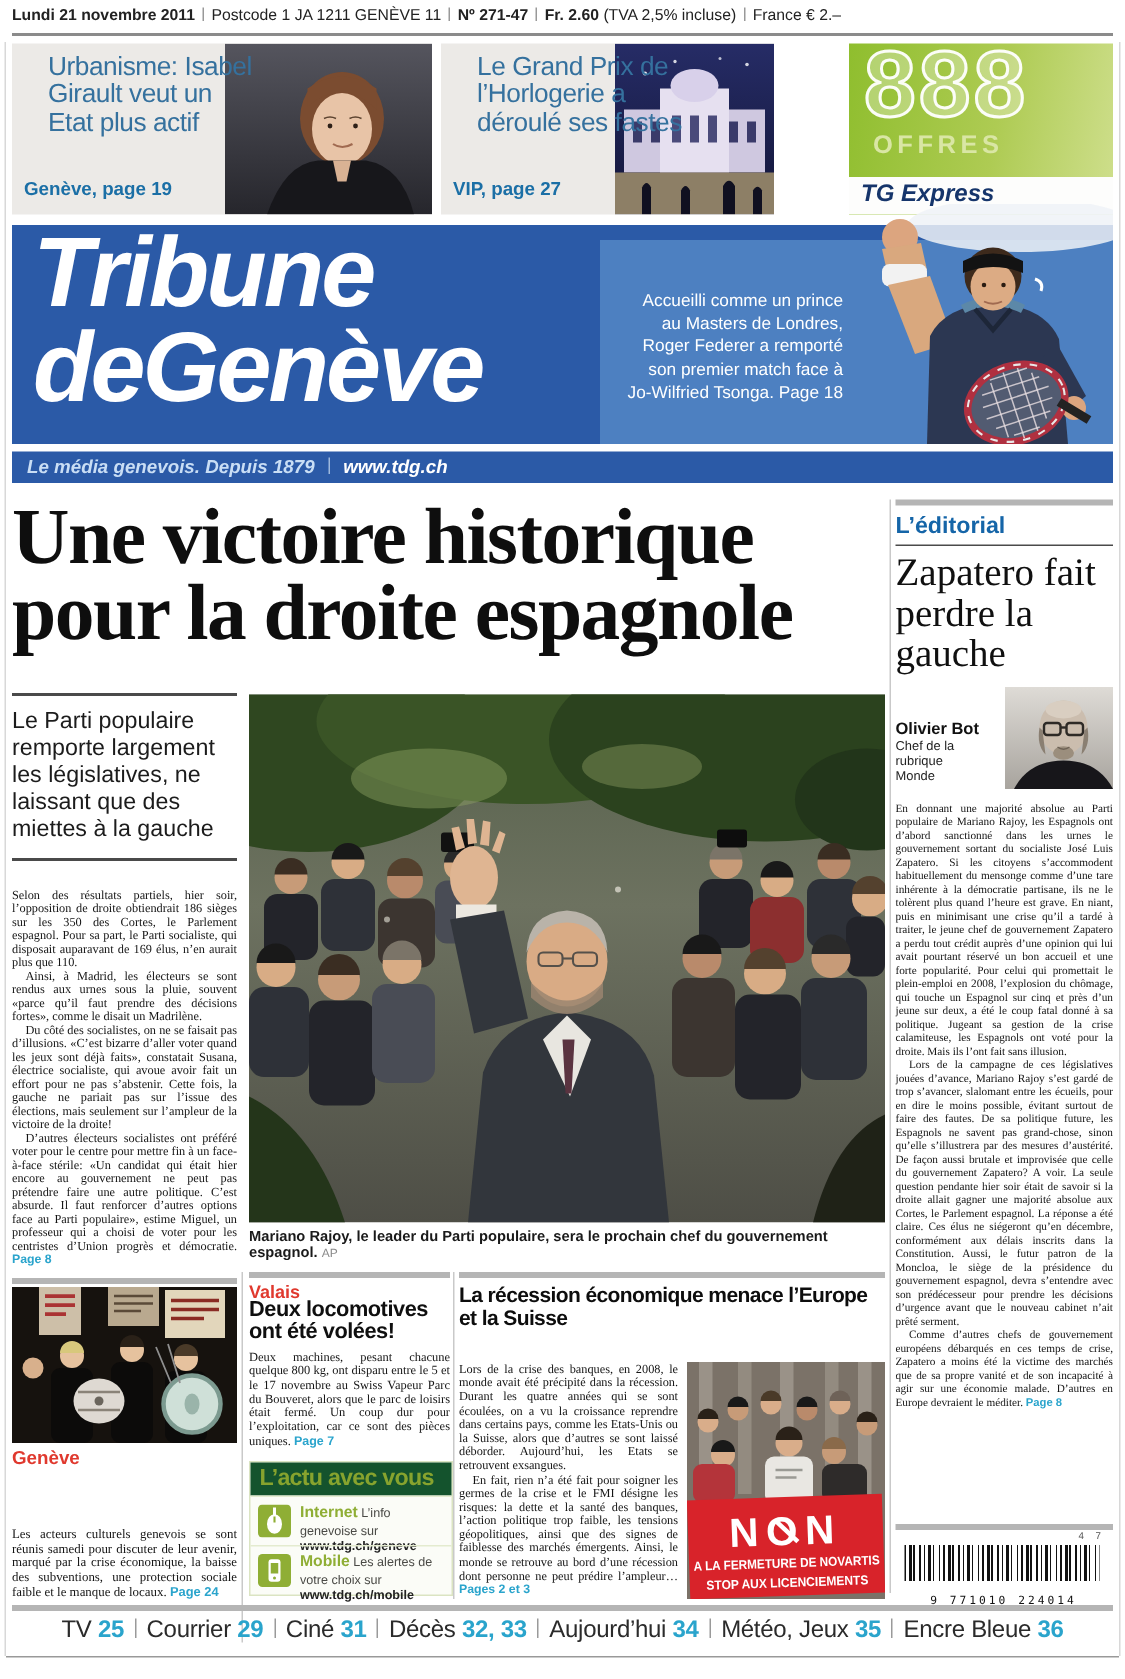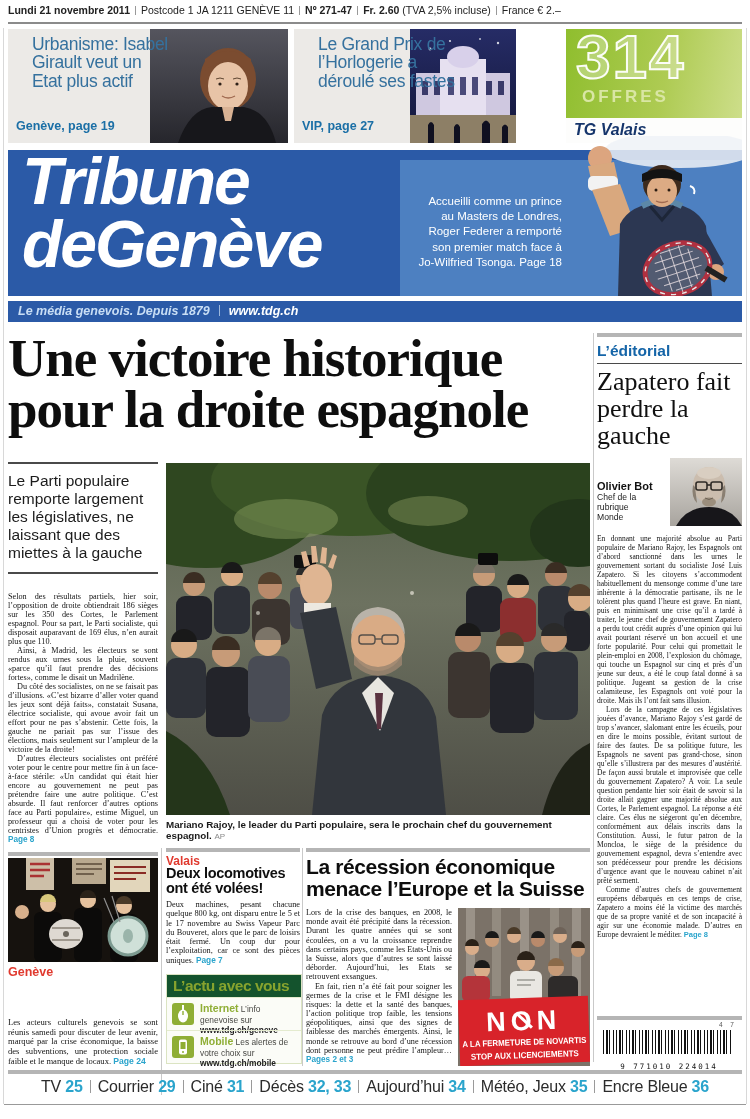--- a/index.html
+++ b/index.html
@@ -96,21 +96,21 @@
   #actu-head{height:22px;background:#14532d;}
   #actu-head span{display:block;padding:2px 0 0 6px;font-size:15.5px;font-weight:bold;letter-spacing:-.5px;color:#87a32e;}
   .actu-item{position:relative;height:32px;border-top:1px solid #e4ebcf;}
   .actu-ic{position:absolute;left:5px;top:5px;width:22px;height:22px;}
   .actu-txt{position:absolute;left:33px;top:4px;width:96px;font-size:8.4px;line-height:1.2;color:#4a4a46;}
   .actu-txt .lab{font-size:10.5px;font-weight:bold;color:#8fae35;}
   .actu-txt .lnk{font-weight:bold;color:#222;}
 
   
   #r-bar{left:306px;top:848px;width:284px;}
-  #r-headline{left:306px;top:856px;width:284px;font-size:21px;font-weight:bold;line-height:1.07;letter-spacing:-.4px;color:#0d0d0d;}
+  #r-headline{left:306px;top:856px;width:284px;font-size:14px;font-weight:bold;line-height:1.07;letter-spacing:-.4px;color:#0d0d0d;}
   #r-body{left:306px;top:908px;width:146px;height:158px;font-size:8.2px;line-height:1.12;overflow:hidden;}
   #r-photo{left:458px;top:908px;width:132px;height:158px;}
 
   
   #f-bar{left:8px;top:1070px;width:734px;}
   #footer{left:0;top:1078px;width:750px;text-align:center;font-size:16px;color:#2b2b2b;letter-spacing:-.2px;}
   #footer .num{font-weight:bold;color:#2aa4cc;}
   .fsep{display:inline-block;width:1px;height:13px;background:#9a9a9a;margin:0 7px;vertical-align:-1px;}
   #f-rule{left:4px;top:1104px;width:742px;height:1px;background:#999;}
   .edge{top:28px;height:1076px;width:1px;background:#d8d8d8;}
@@ -178,24 +178,24 @@
       <path d="M18,114 L18,96 Q21,90 24,96 L24,114 Z" fill="#101020"></path>
       <path d="M44,114 L44,98 Q47,92 50,98 L50,114 Z" fill="#101020"></path>
       <path d="M72,114 L72,95 Q76,88 80,95 L80,114 Z" fill="#101020"></path>
       <path d="M92,114 L92,98 Q95,93 98,98 L98,114 Z" fill="#101020"></path>
     </svg>
     <div class="tz-title">Le Grand Prix de l’Horlogerie a déroulé ses fastes</div>
     <div class="tz-ref">VIP, page 27</div>
   </div>
 
   <div class="abs" id="t3">
-    <div class="count">314</div>
+    <div class="count">888</div>
     <div class="offres">OFFRES</div>
     <div class="brandstrip">
-      <span class="brand">TG Valais</span>
+      <span class="brand">TG Express</span>
     </div>
   </div>
 
   <div class="abs" id="masthead">
     <div id="fed-panel">
       <div id="fed-note">Accueilli comme un prince au Masters de Londres, Roger Federer a remporté son premier match face à Jo-Wilfried Tsonga. Page 18</div>
     </div>
     <svg id="fed-svg" viewBox="0 0 212 160">
       <ellipse cx="150" cy="14" rx="75" ry="18" fill="#eef2f7" opacity=".85"></ellipse>
       <circle cx="70" cy="22" r="12" fill="#dca57f"></circle>

